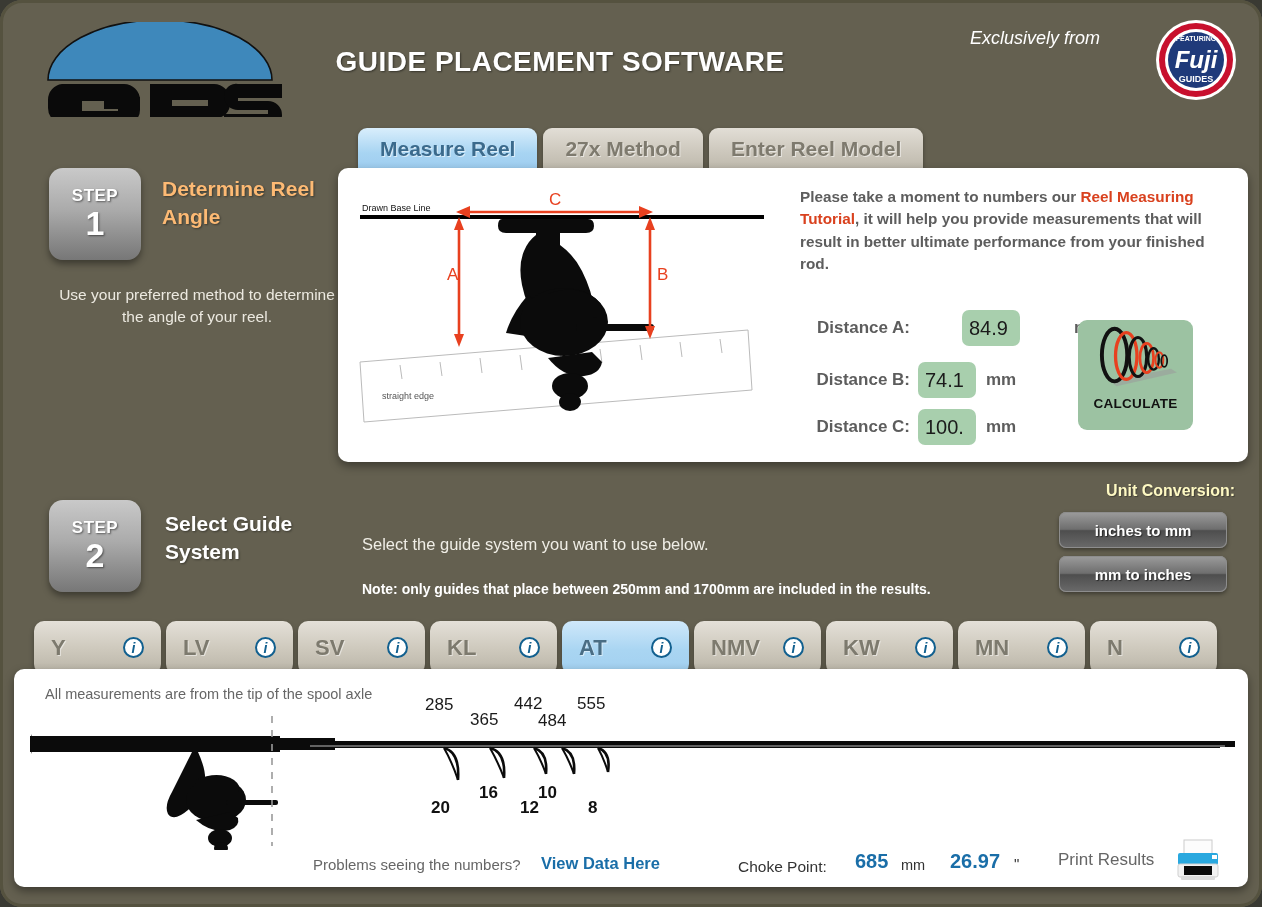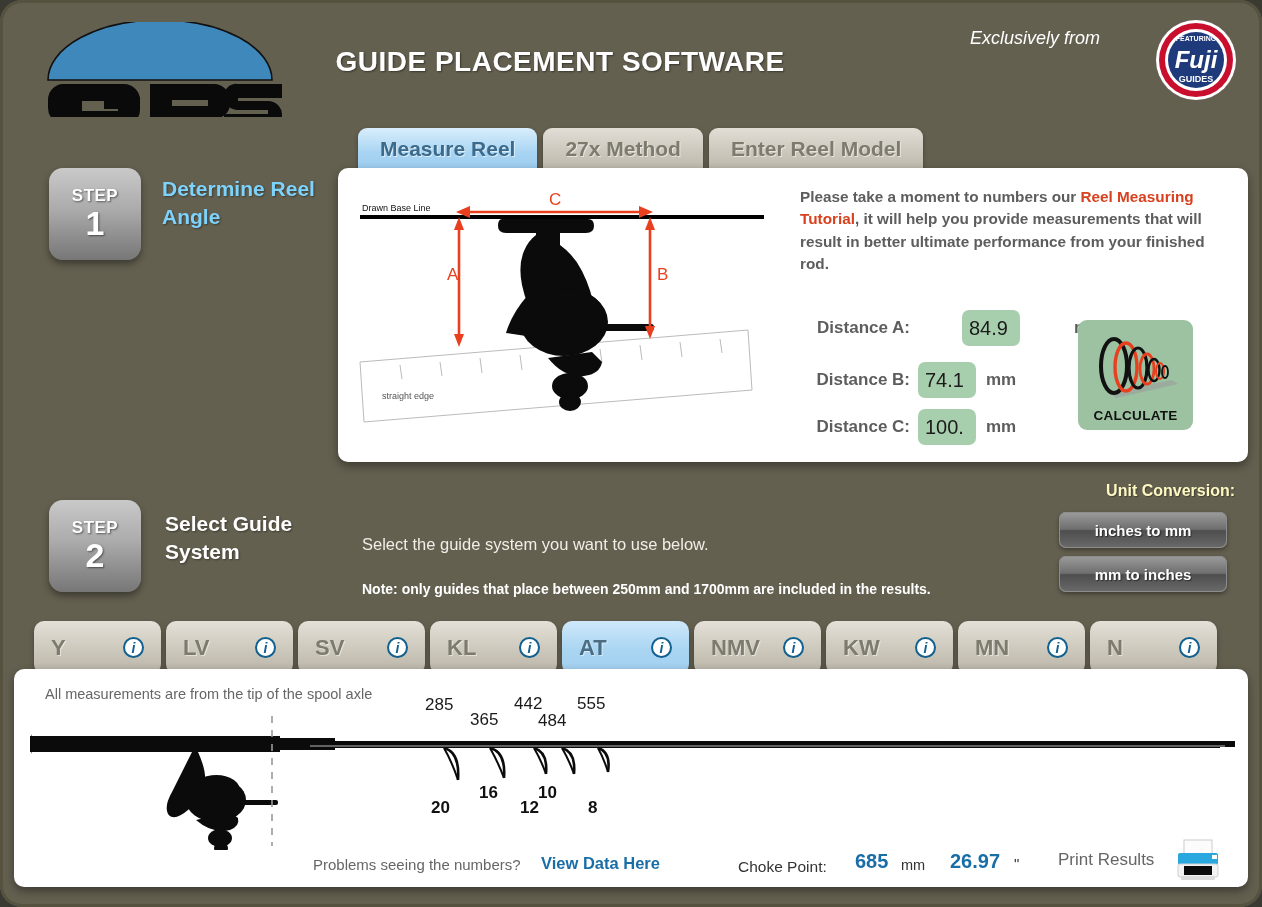--- a/index.html
+++ b/index.html
@@ -85,21 +85,21 @@
     align-items: center; justify-content: center;
     color: #ffffff;
     text-shadow: 1px 1px 2px rgba(0,0,0,0.5);
   }
   .step-badge .s-word { font-size: 17px; font-weight: bold; letter-spacing: 0.5px; }
   .step-badge .s-num { font-size: 34px; font-weight: bold; line-height: 1.05; }
 
   #step1-badge { left: 49px; top: 168px; }
   #step1-title {
     left: 162px; top: 175px; width: 170px;
-    color: #7dd3fc; font-size: 21px; font-weight: bold; line-height: 1.35;
+    color: #fdba74; font-size: 21px; font-weight: bold; line-height: 1.35;
     text-shadow: 1px 1px 2px rgba(0,0,0,0.4);
   }
   #step1-sub {
     left: 52px; top: 284px; width: 290px;
     color: #ece9e0; font-size: 15.5px; line-height: 1.45;
     text-align: center;
   }
 
   #step2-badge { left: 49px; top: 500px; }
   #step2-title {
@@ -152,21 +152,21 @@
   }
   .dist-unit { margin-left: 10px; font-size: 17px; font-weight: bold; color: #5d5d5d; }
 
   #calc-button {
     left: 1078px; top: 320px; width: 115px; height: 110px;
     background: #9cc2a2;
     border-radius: 9px;
     cursor: pointer;
     display: flex; flex-direction: column;
     align-items: center; justify-content: flex-end;
-    padding-bottom: 7px; box-sizing: border-box;
+    padding-bottom: 19px; box-sizing: border-box;
   }
   #calc-button .calc-label {
     font-size: 13.5px; font-weight: bold; color: #111111; letter-spacing: 0.3px;
   }
 
   
   #unit-title {
     left: 1020px; top: 482px; width: 215px; text-align: right;
     color: #fef9c3; font-size: 16px; font-weight: bold;
     text-shadow: 1px 1px 1px rgba(0,0,0,0.35);
@@ -304,20 +304,21 @@
     <div class="tab active">Measure Reel</div>
     <div class="tab">27x Method</div>
     <div class="tab">Enter Reel Model</div>
   </div>
 
   <div id="step1-badge" class="step-badge abs">
     <div class="s-word">STEP</div>
     <div class="s-num">1</div>
   </div>
   <div id="step1-title" class="abs">Determine Reel Angle</div>
+  <div id="step1-sub" class="abs">Use your preferred method to determine the angle of your reel.</div>
 
   <div id="measure-panel" class="abs"></div>
 
   <div id="reel-diagram" class="abs">
     <svg viewBox="0 0 420 235" width="420" height="235">
 
       <g stroke="#bbbbbb" fill="#ffffff" stroke-width="1">
         <polygon points="8,172 396,140 400,200 12,232"></polygon>
         <g stroke="#bbbbbb">
           <line x1="48" y1="175" x2="50" y2="189"></line>

